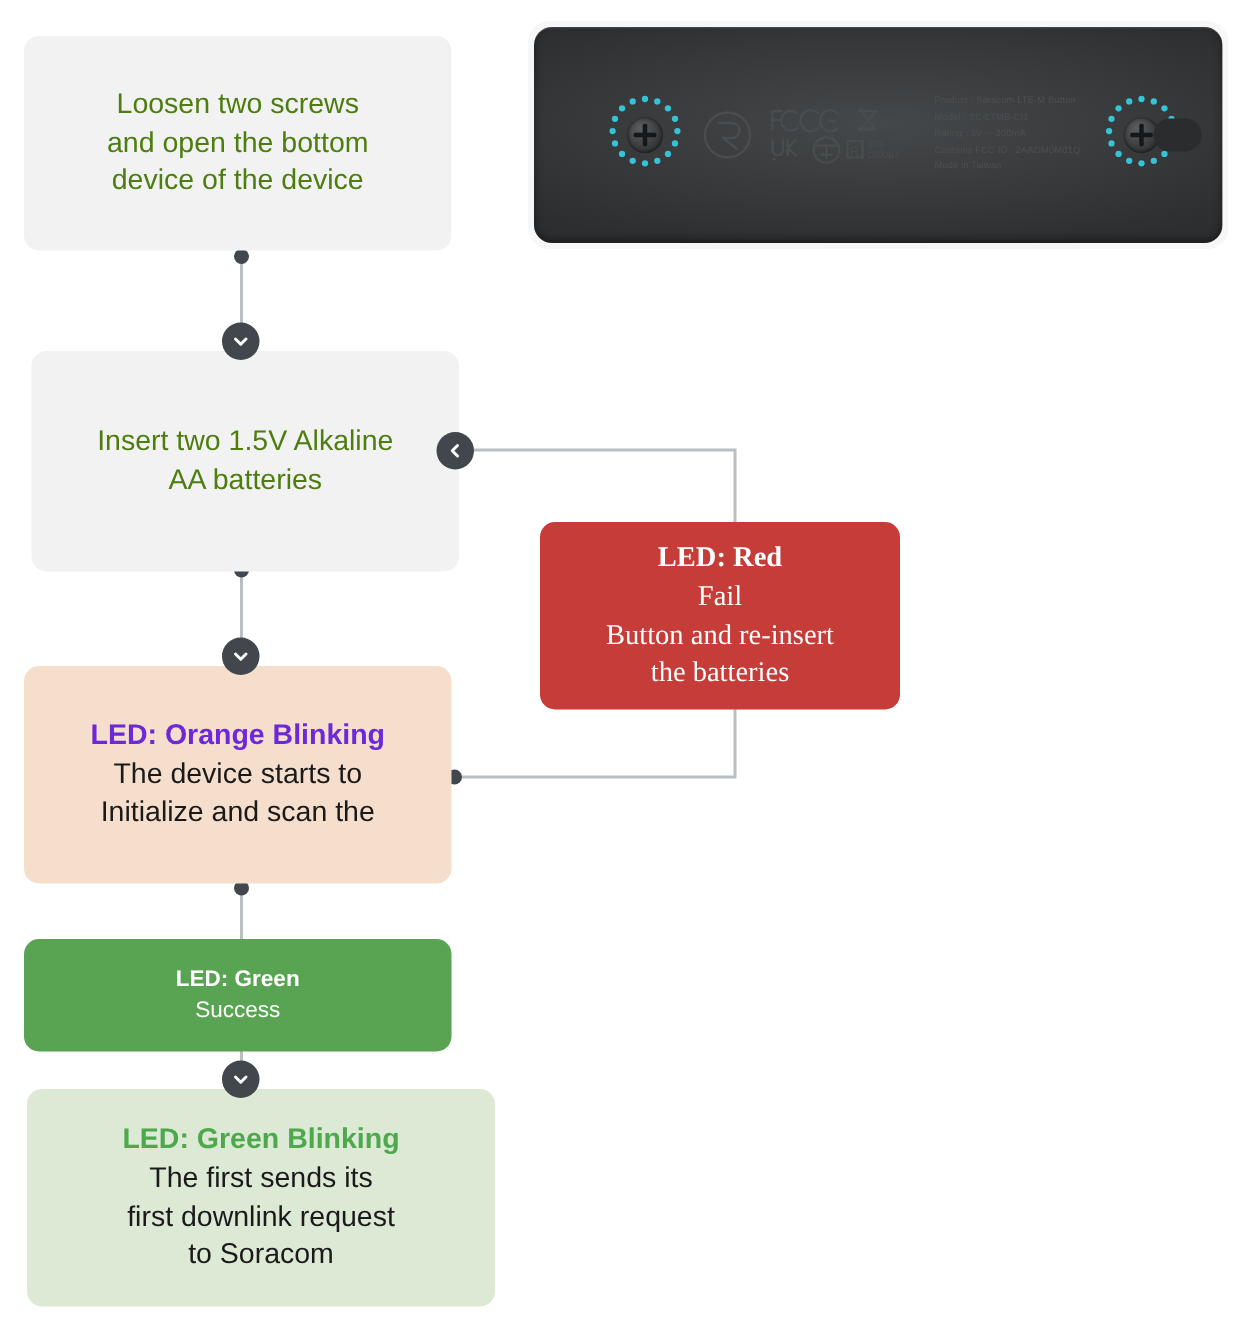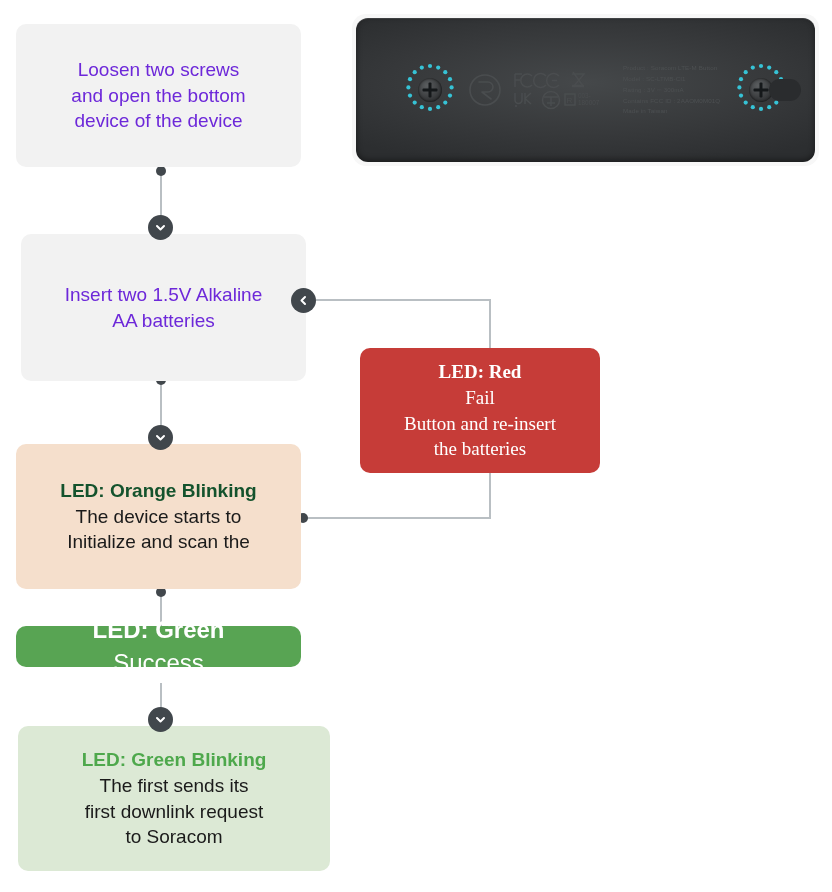--- a/index.html
+++ b/index.html
@@ -22,35 +22,35 @@
     border-radius:10px;
     display:flex;flex-direction:column;
     align-items:center;justify-content:center;
     text-align:center;
     line-height:1.35;
     z-index:2;
   }
   .node .ttl{font-weight:bold;}
   .node .ln{display:block;}
 
-  .n-grey{background:#f2f2f2;color:#6d28d9;text-align:center;}
+  .n-grey{background:#f2f2f2;color:#4d7c0f;text-align:center;}
   .n-peach{background:#f5dfcc;color:#1a1a1a;}
   .n-green-solid{background:#58a453;color:#ffffff;}
   .n-green-light{background:#dce9d5;color:#1a1a1a;}
   .n-red{background:#c63c38;color:#ffffff;}
 
-  .t-orange{color:#14532d;}
+  .t-orange{color:#6d28d9;}
   .t-green{color:#4ea84c;}
   .t-white{color:#ffffff;}
 
   
   #node-open    {left:16px; top:24px;  width:285px;height:143px;font-size:19px;}
   #node-battery {left:21px; top:234px; width:285px;height:147px;font-size:19px;}
   #node-orange  {left:16px; top:444px; width:285px;height:145px;font-size:19px;}
-  #node-success {left:16px; top:626px; width:285px;height:41px; font-size:24px;}
+  #node-success {left:16px; top:626px; width:285px;height:75px; font-size:15px;}
   #node-downlink{left:18px; top:726px; width:312px;height:145px;font-size:19px;}
   #node-fail    {left:360px;top:348px; width:240px;height:125px;font-size:19px;z-index:3;font-family:Liberation Serif, serif;}
 
   
   .badge{
     position:absolute;
     width:25px;height:25px;border-radius:50%;
     background:#41474c;
     z-index:4;
     display:flex;align-items:center;justify-content:center;

